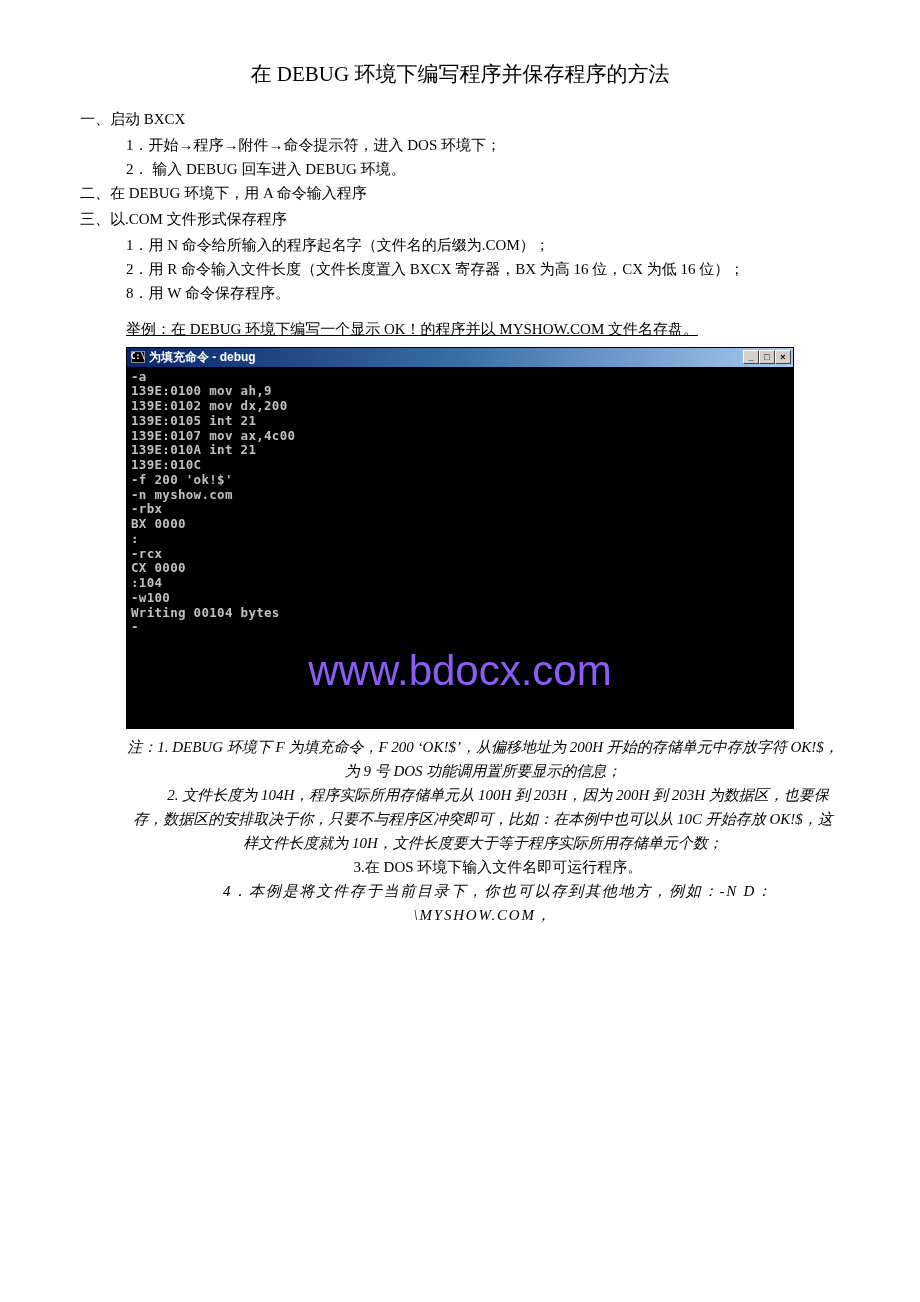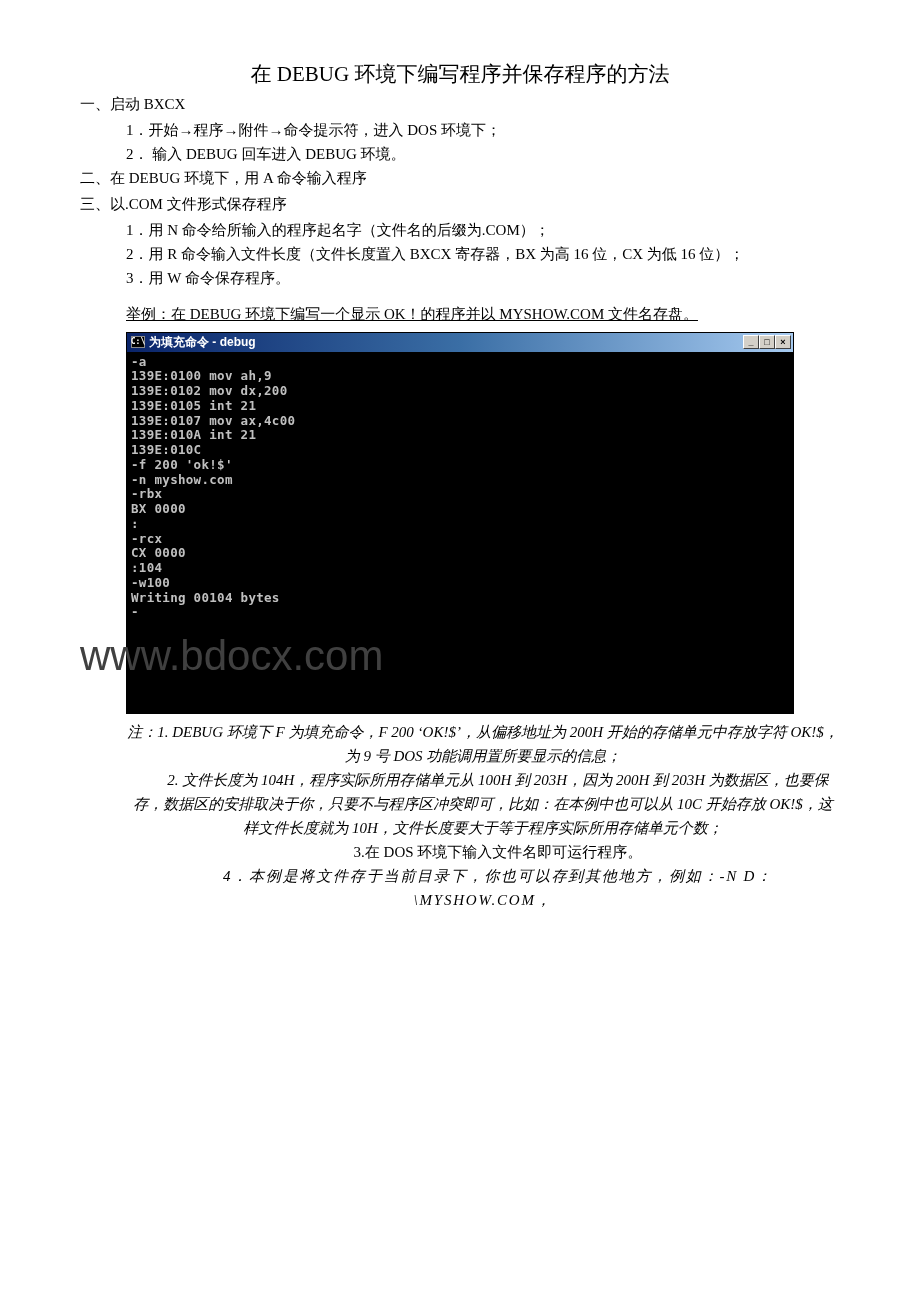--- a/index.html
+++ b/index.html
@@ -11,21 +11,21 @@
       font-size: 15px;
       color: #000;
       padding: 58px 80px 0 80px;
       line-height: 1.6;
     }
     h1 {
       text-align: center;
       font-size: 21px;
       font-weight: normal;
       font-family: "SimSun", serif;
-      margin-bottom: 0;
+      margin-bottom: 15px;
     }
     .section { margin-bottom: 2px; }
     .indent-1 { padding-left: 46px; }
     .example { padding-left: 46px; margin-top: 12px; margin-bottom: 6px; text-decoration: underline; }
     .terminal-window {
       margin: 4px 46px 6px 46px;
       border: 1px solid #000;
       background: #000;
       font-family: "Lucida Console", "Consolas", monospace;
     }
@@ -84,22 +84,22 @@
       min-height: 360px;
       white-space: pre;
       font-family: "Terminal", "Lucida Console", monospace;
       font-weight: bold;
       letter-spacing: 0.3px;
     }
     .watermark {
       position: absolute;
       left: 0;
       right: 0;
-      text-align: left;
-      color: #404040;
+      text-align: center;
+      color: #8b5cf6;
       font-size: 42px;
       font-family: Arial, sans-serif;
       pointer-events: none;
       z-index: 5;
     }
     .terminal-wrap { position: relative; }
     .notes { margin-top: 6px; }
     .notes p { text-indent: 0; padding-left: 46px; text-align: center; }
     .notes p.indent { text-indent: 2em; padding-left: 46px; }
     .justify { text-align: justify; text-justify: inter-ideograph; font-style: italic; }
@@ -112,21 +112,21 @@
 
 <div class="section">一、启动 BXCX</div>
 <div class="indent-1">1．开始→程序→附件→命令提示符，进入 DOS 环境下；</div>
 <div class="indent-1">2． 输入 DEBUG 回车进入 DEBUG 环境。</div>
 
 <div class="section">二、在 DEBUG 环境下，用 A 命令输入程序</div>
 
 <div class="section">三、以.COM 文件形式保存程序</div>
 <div class="indent-1">1．用 N 命令给所输入的程序起名字（文件名的后缀为.COM）；</div>
 <div class="indent-1">2．用 R 命令输入文件长度（文件长度置入 BXCX 寄存器，BX 为高 16 位，CX 为低 16 位）；</div>
-<div class="indent-1">3．用 W 命令保存程序。</div>
+<div class="indent-1">8．用 W 命令保存程序。</div>
 
 <div class="example">举例：在 DEBUG 环境下编写一个显示 OK！的程序并以 MYSHOW.COM 文件名存盘。</div>
 
 <div class="terminal-wrap">
   <div class="terminal-window">
     <div class="titlebar">
       <div class="titlebar-left">
         <span class="titlebar-icon">C:\</span>
         <span>为填充命令 - debug</span>
       </div>

